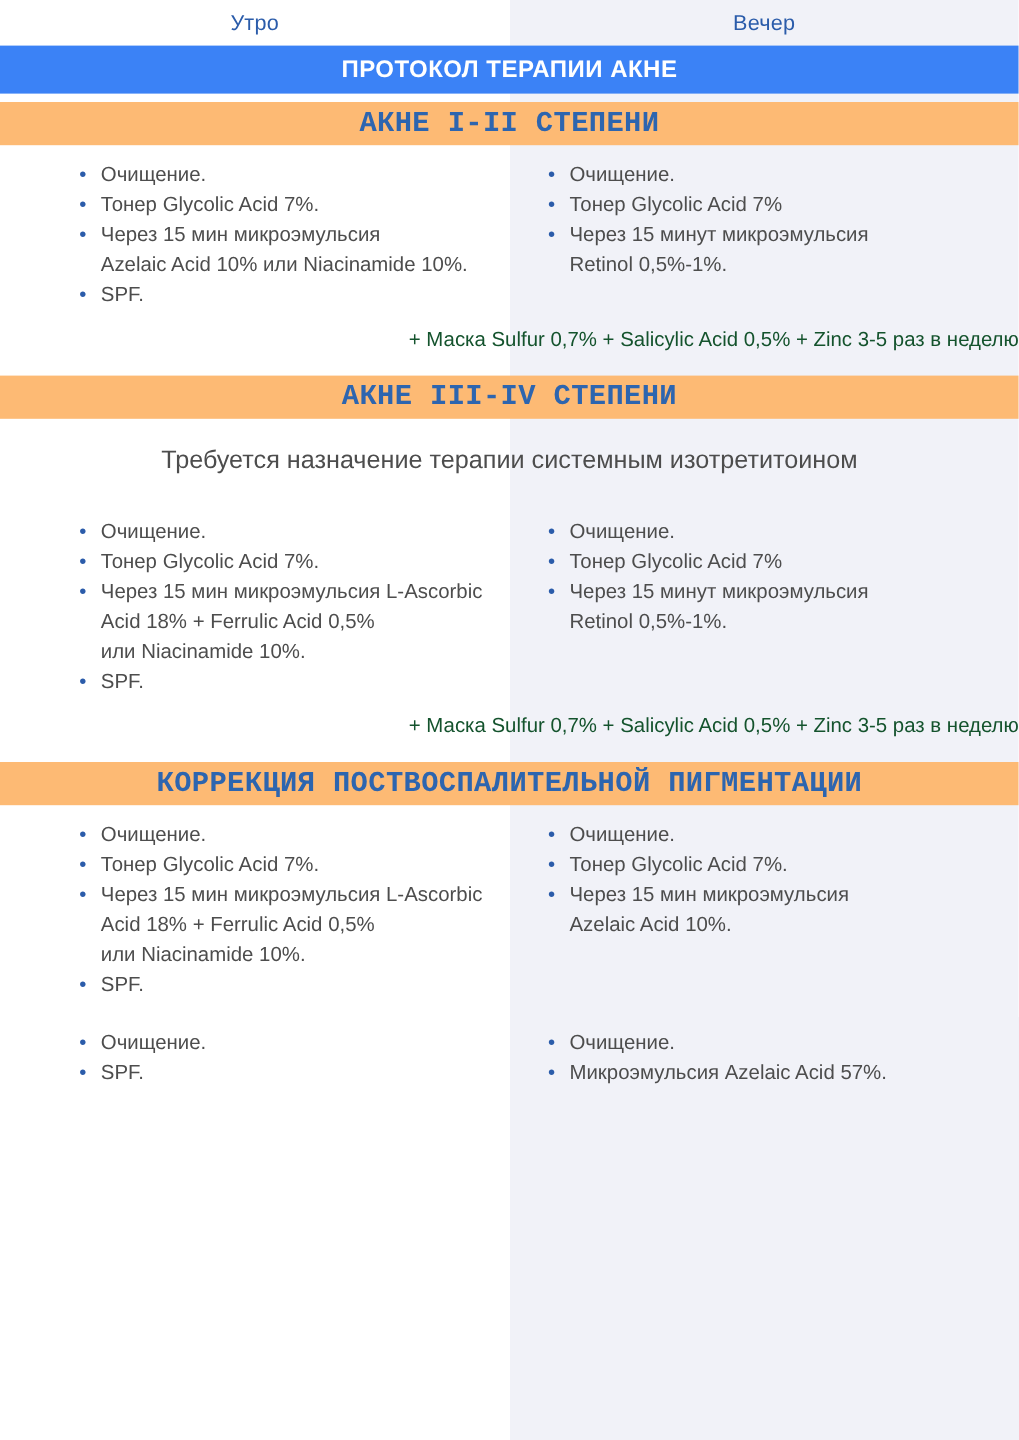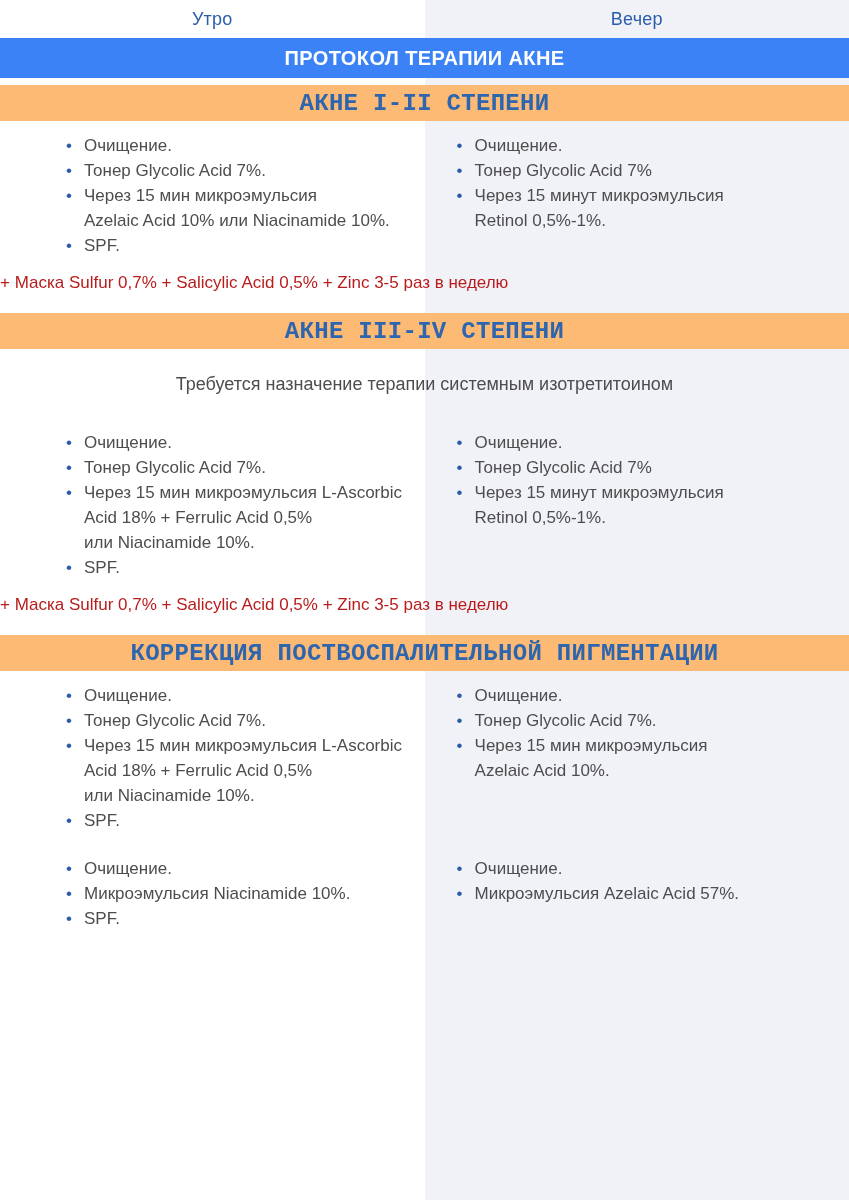--- a/index.html
+++ b/index.html
@@ -99,31 +99,31 @@
     content: "\2022";
     position: absolute;
     left: 2px;
     top: 0;
     color: #2b5caa;
     font-size: 17px;
     line-height: 25px;
   }
   
   .note {
-    text-align: left;
-    color: #b91c1c;
+    text-align: right;
+    color: #14532d;
     font-size: 17px;
     line-height: 25px;
     margin: 6px 0 0 0;
   }
   
   .statement {
     text-align: center;
     color: #4d4d4d;
-    font-size: 18px;
+    font-size: 21px;
     line-height: 26px;
     margin: 22px 0 21px 0;
   }
   .sp18 { height: 18px; }
   .sp5  { height: 5px; }
 </style>
 </head>
 <body>
 
 <div class="page">
@@ -208,21 +208,20 @@
 Azelaic Acid 10%.</li>
         </ul>
       </div>
     </div>
     <div class="sp5"></div>
 
     <div class="cols">
       <div class="col morning">
         <ul class="list">
           <li>Очищение.</li>
-          <li>Микроэмульсия Niacinamide 10%.</li>
           <li>SPF.</li>
         </ul>
       </div>
       <div class="col evening">
         <ul class="list">
           <li>Очищение.</li>
           <li>Микроэмульсия Azelaic Acid 57%.</li>
         </ul>
       </div>
     </div>

